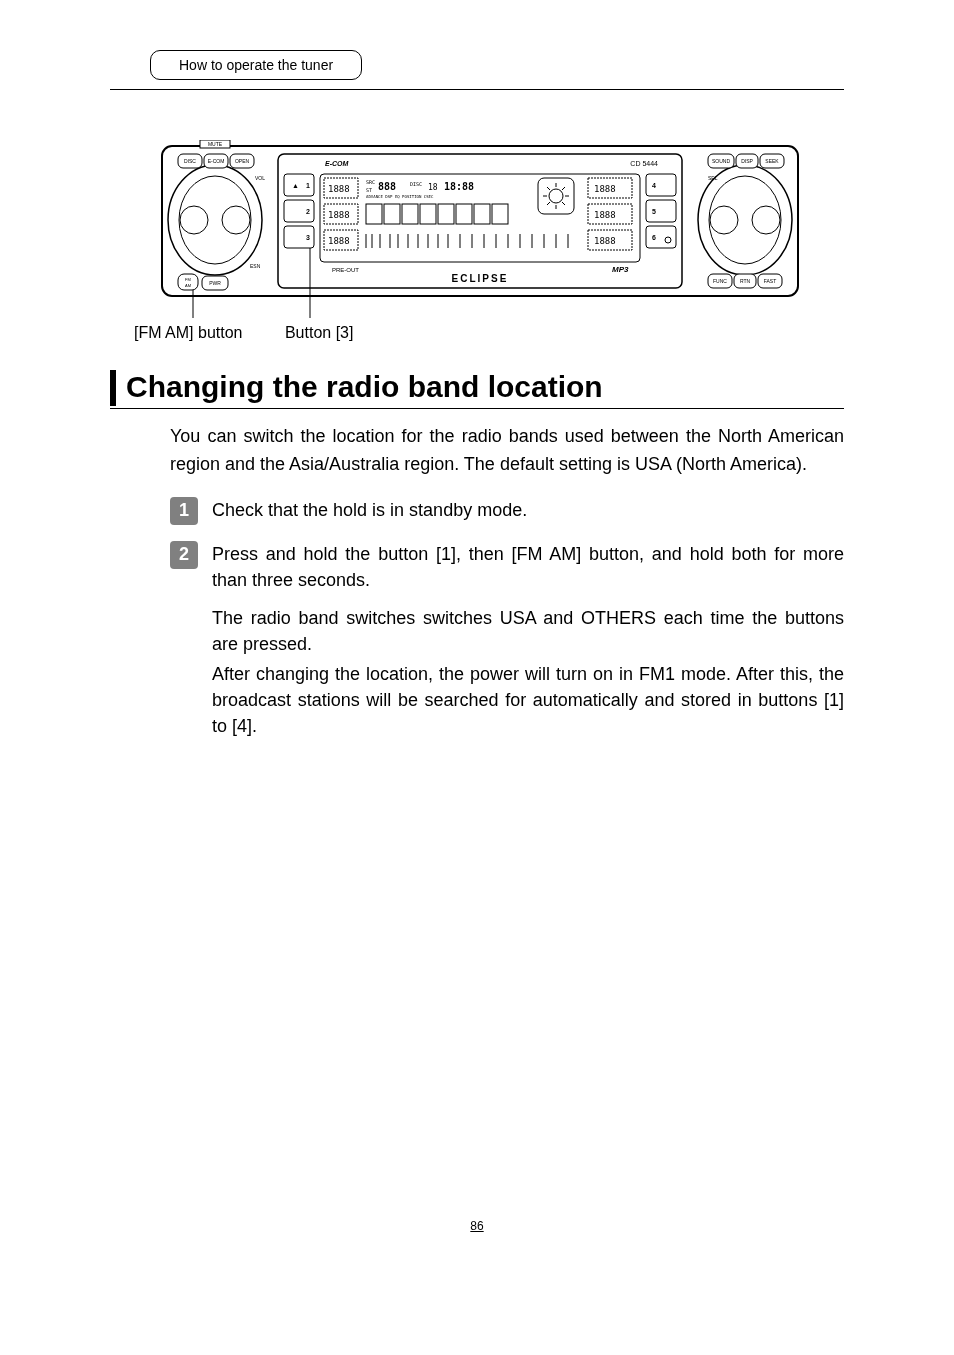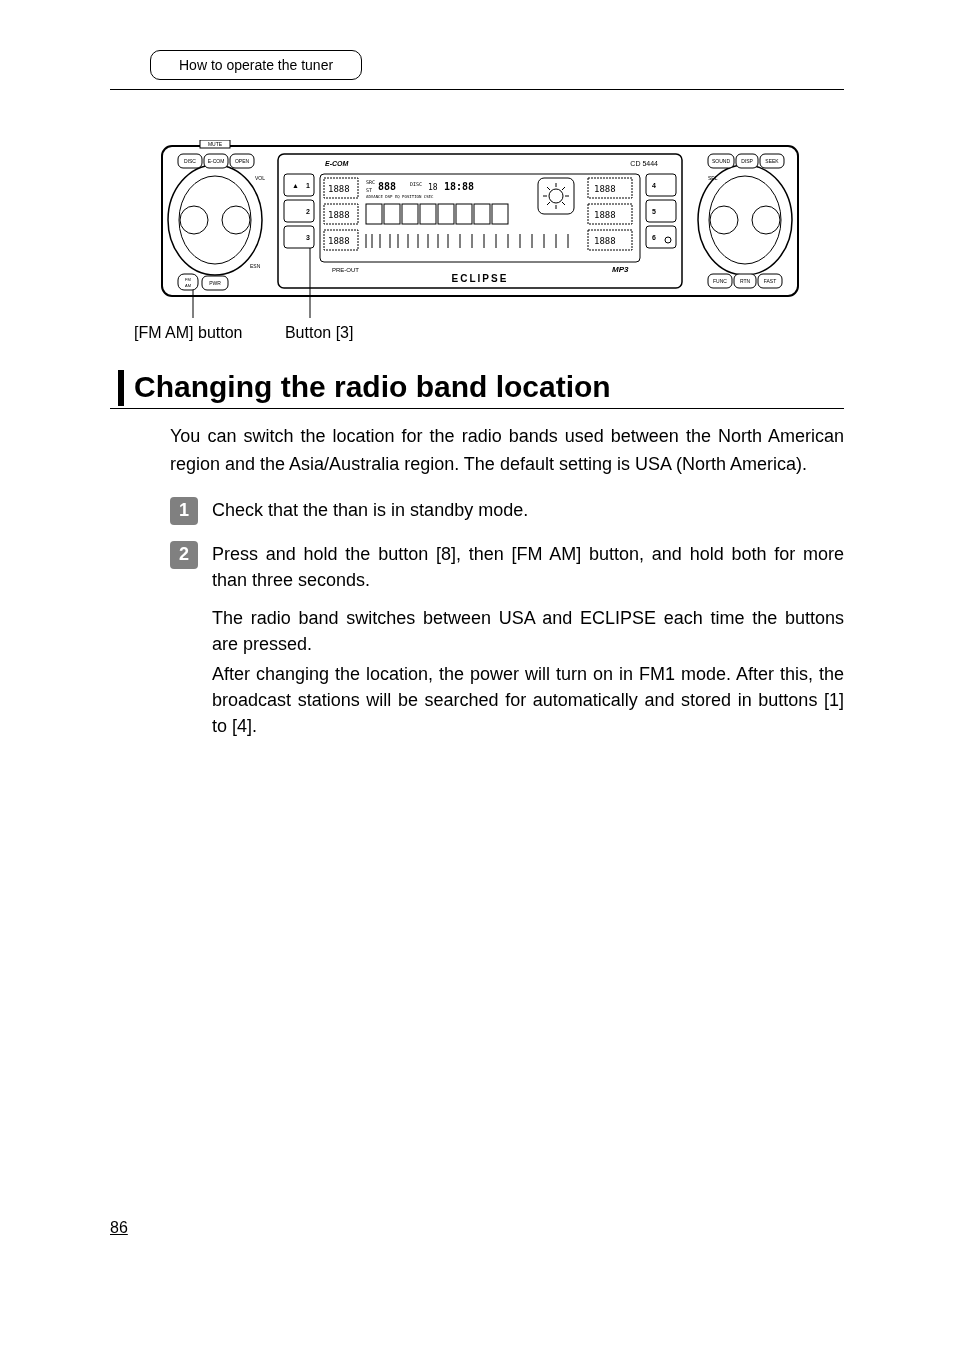--- a/index.html
+++ b/index.html
@@ -39,21 +39,20 @@
     margin-left: 24px;
     font-size: 16px;
   }
   .diagram-labels span { display:inline-block; }
   .lbl1 { margin-left: 0; }
   .lbl2 { margin-left: 38px; }
   .heading-row {
     display: flex;
     align-items: center;
     margin-top: 28px;
-    margin-left: 8px;
   }
   .heading-bar {
     width: 6px;
     background: #000;
     align-self: stretch;
     margin-right: 10px;
   }
   .heading-text {
     font-size: 30px;
     font-weight: bold;
@@ -91,22 +90,23 @@
   }
   .step-body {
     flex: 1;
     font-size: 18px;
     line-height: 1.45;
   }
   .step-body .primary { }
   .step-body .secondary { margin-top: 12px; }
   .step-body .tertiary { margin-top: 4px; }
   .pagenum {
+    text-align: center;
     margin-top: 480px;
-    font-size: 16px;
+    font-size: 12px;
     text-decoration: underline;
   }
 </style>
 </head>
 <body>
 
 <div class="page">
 
   <div class="breadcrumb-wrap">
     <div class="breadcrumb">How to operate the tuner</div>
@@ -282,27 +282,27 @@
     <div class="heading-text">Changing the radio band location</div>
   </div>
   <hr class="heading-underline">
 
   <div class="intro">You can switch the location for the radio bands used between the North American region and the Asia/Australia region. The default setting is USA (North America).</div>
 
   <div class="steps">
     <div class="step">
       <div class="step-num">1</div>
       <div class="step-body">
-        <div class="primary">Check that the than is in standby mode.</div>
+        <div class="primary">Check that the hold is in standby mode.</div>
       </div>
     </div>
     <div class="step">
       <div class="step-num">2</div>
       <div class="step-body">
-        <div class="primary">Press and hold the button [8], then [FM AM] button, and hold both for more than three seconds.</div>
-        <div class="secondary">The radio band switches between USA and ECLIPSE each time the buttons are pressed.</div>
+        <div class="primary">Press and hold the button [1], then [FM AM] button, and hold both for more than three seconds.</div>
+        <div class="secondary">The radio band switches switches USA and OTHERS each time the buttons are pressed.</div>
         <div class="tertiary">After changing the location, the power will turn on in FM1 mode. After this, the broadcast stations will be searched for automatically and stored in buttons [1] to [4].</div>
       </div>
     </div>
   </div>
 
   <div class="pagenum">86</div>
 </div>
 
 </body></html>

